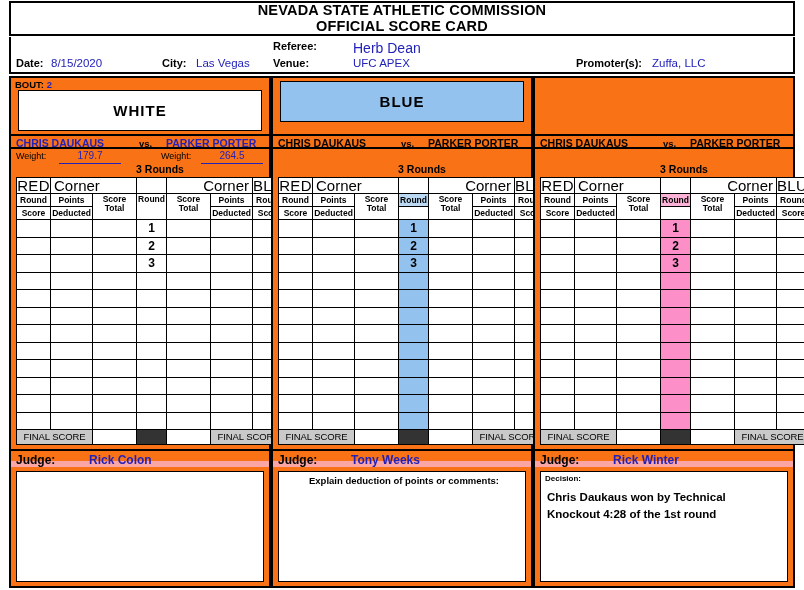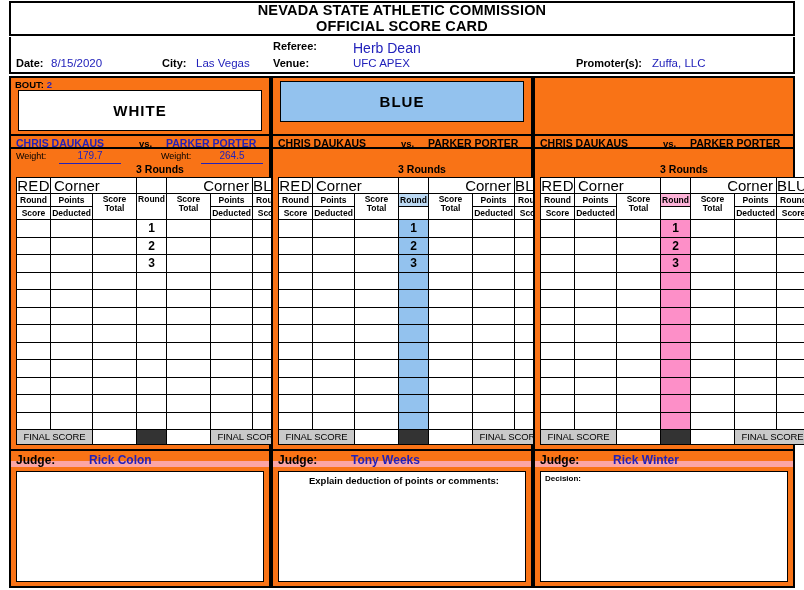--- a/index.html
+++ b/index.html
@@ -819,16 +819,20 @@
       </tbody>
     </table>
 
     <div class="judge-row" style="top:371px;">
       <span class="jlbl">Judge:</span>
       <span class="jval">Rick Winter</span>
     </div>
 
     <div class="notes-box" style="top:393px; height:111px;">
       <div class="notes-hdr-small">Decision:</div>
+      <div class="decision-text">
+        <div>Chris Daukaus won by Technical</div>
+        <div>Knockout 4:28 of the 1st round</div>
+      </div>
     </div>
   </div>
 
 </div>
 
 </body></html>

